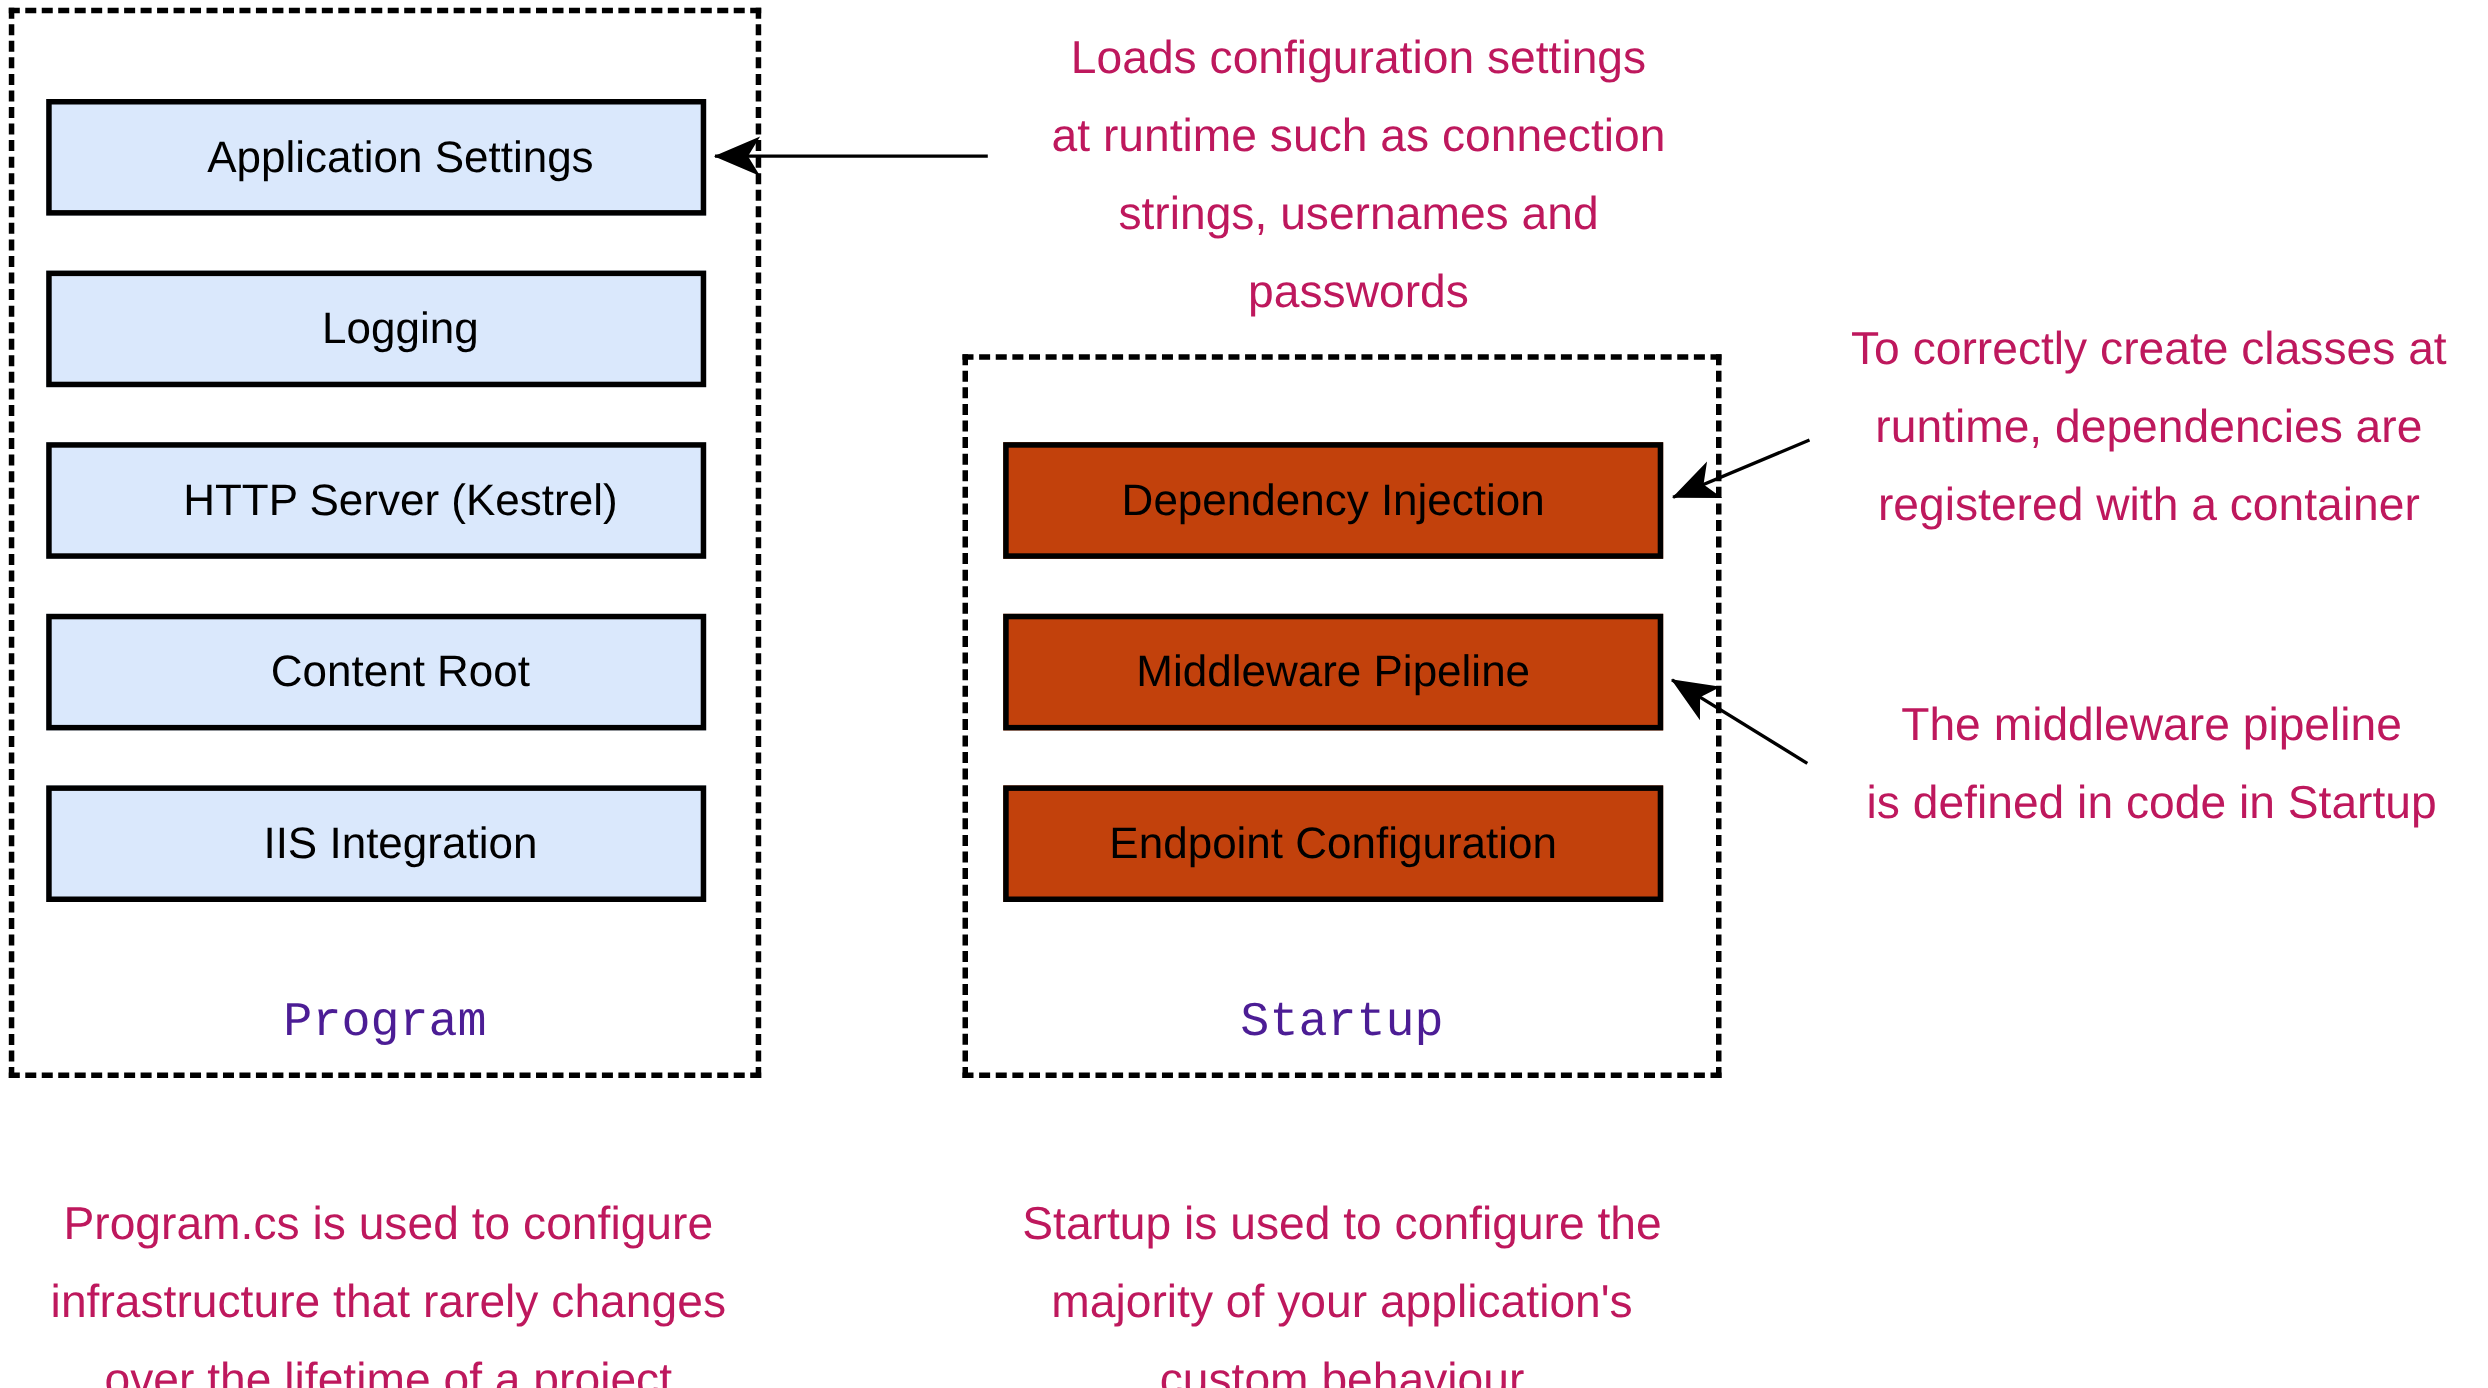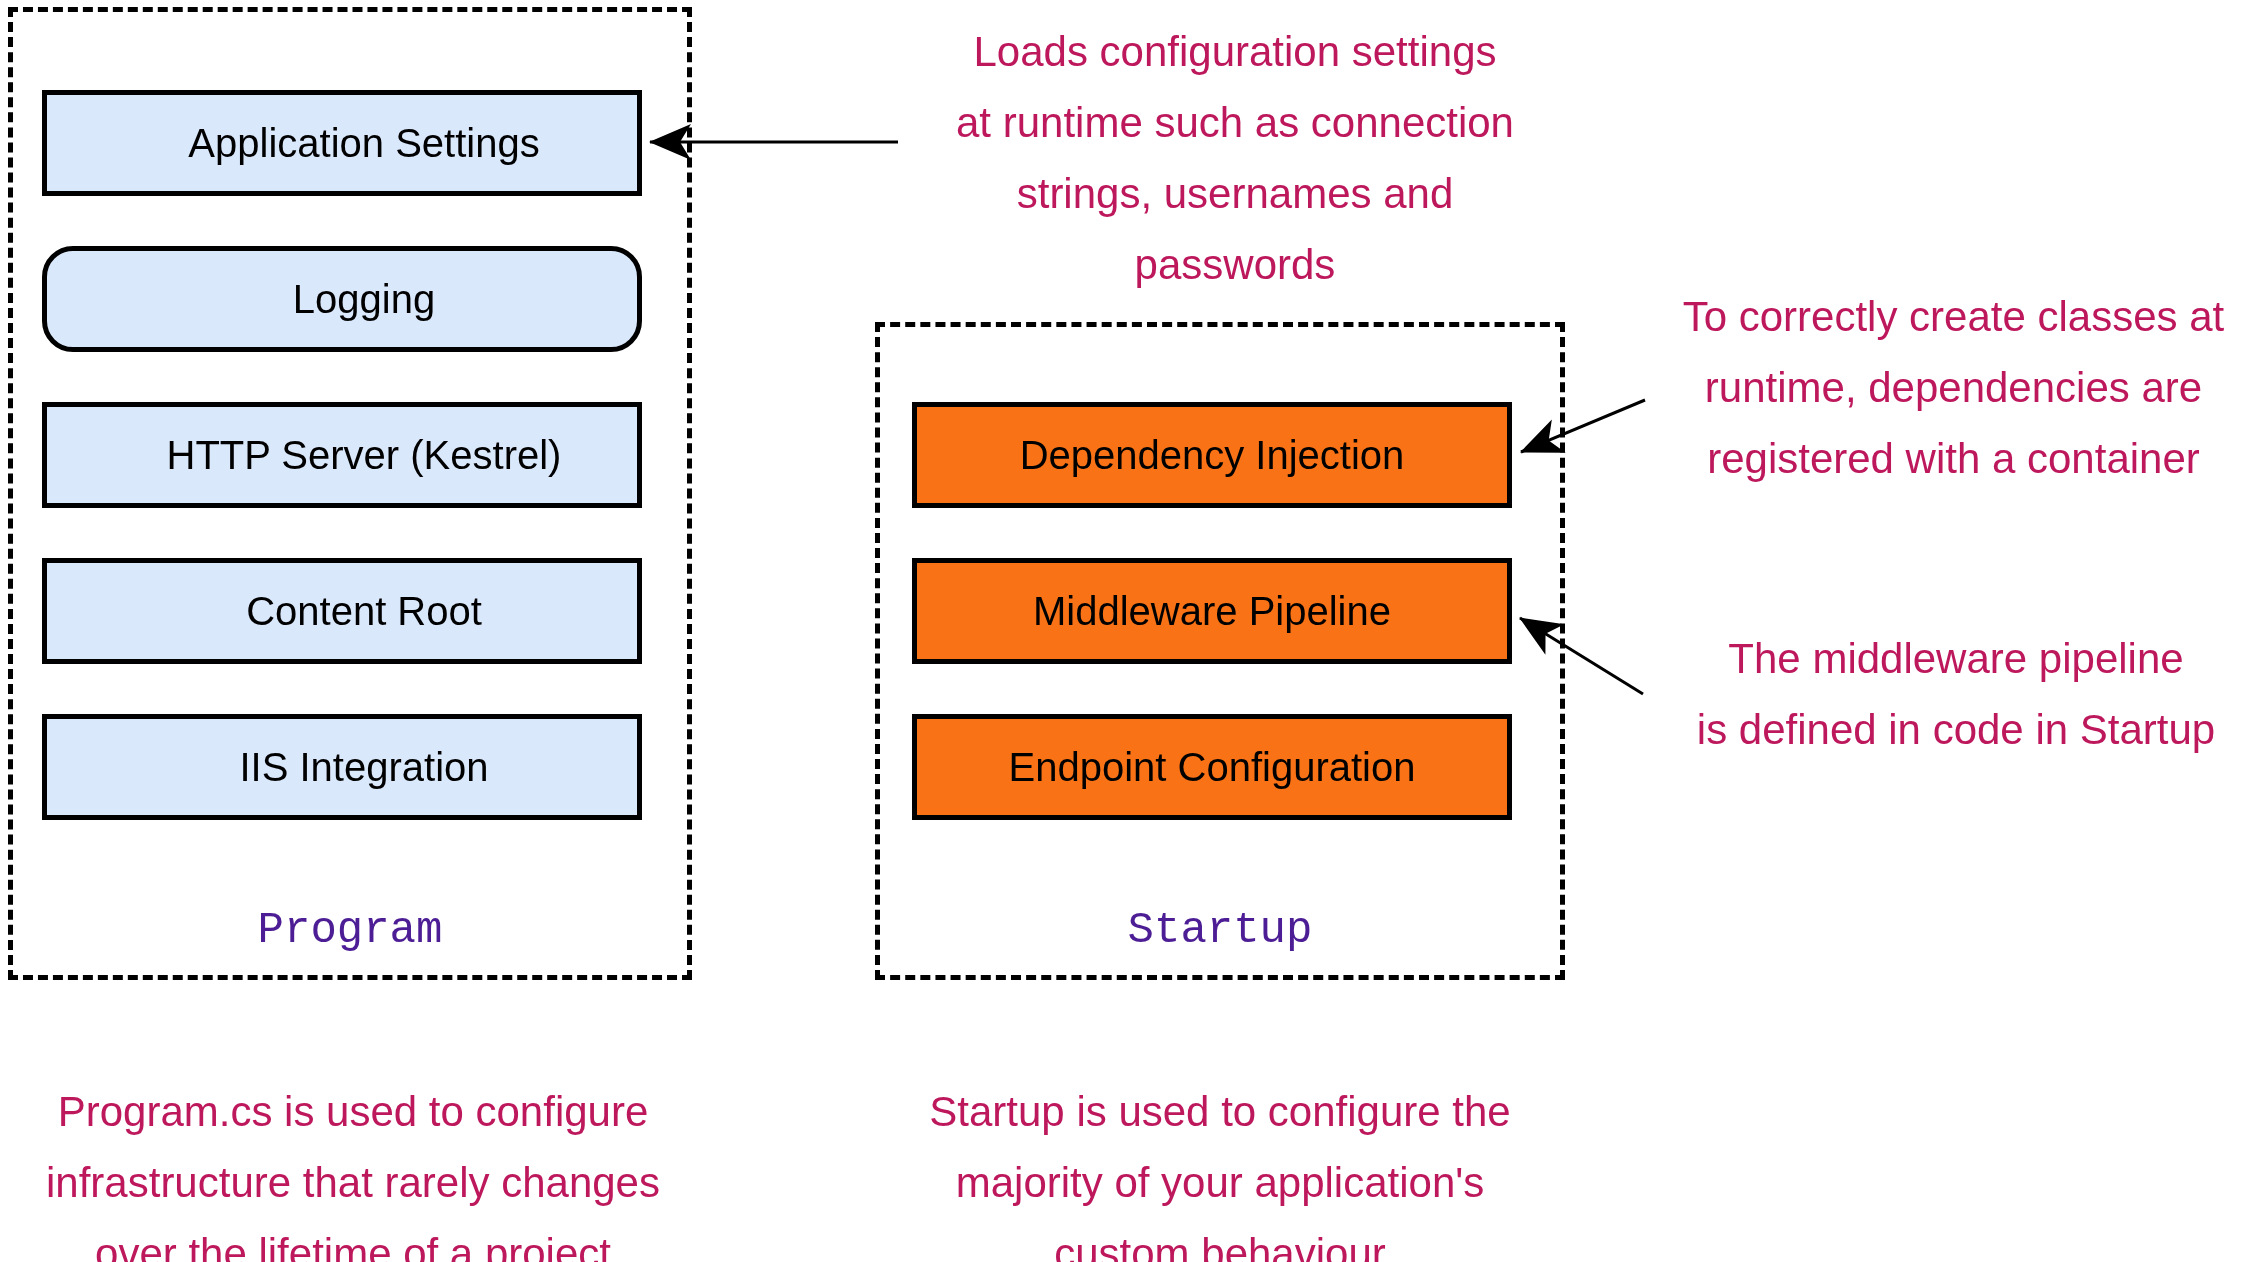--- a/index.html
+++ b/index.html
@@ -30,26 +30,26 @@
     box-sizing: border-box;
     display: flex;
     align-items: center;
     justify-content: center;
     font-size: 40px;
     color: #000000;
     text-align: center;
     line-height: 1.1;
   }
   .node-blue { background: #dae8fc; padding-left: 44px; }
-  .node-pink { background: #f97316; }
+  .node-pink { background: #c2410c; }
   
   .panel-program .node { left: 29px; }
   .panel-startup .node { left: 32px; }
   .p-row0 { top: 78px;  }
-  .p-row1 { top: 234px; border-radius: 31px; }
+  .p-row1 { top: 234px; }
   .p-row2 { top: 390px; }
   .p-row3 { top: 546px; }
   .p-row4 { top: 702px; }
   .s-row0 { top: 75px;  }
   .s-row1 { top: 231px; }
   .s-row2 { top: 387px; }
   .panel-label {
     position: absolute;
     left: 0; width: 100%;
     text-align: center;

